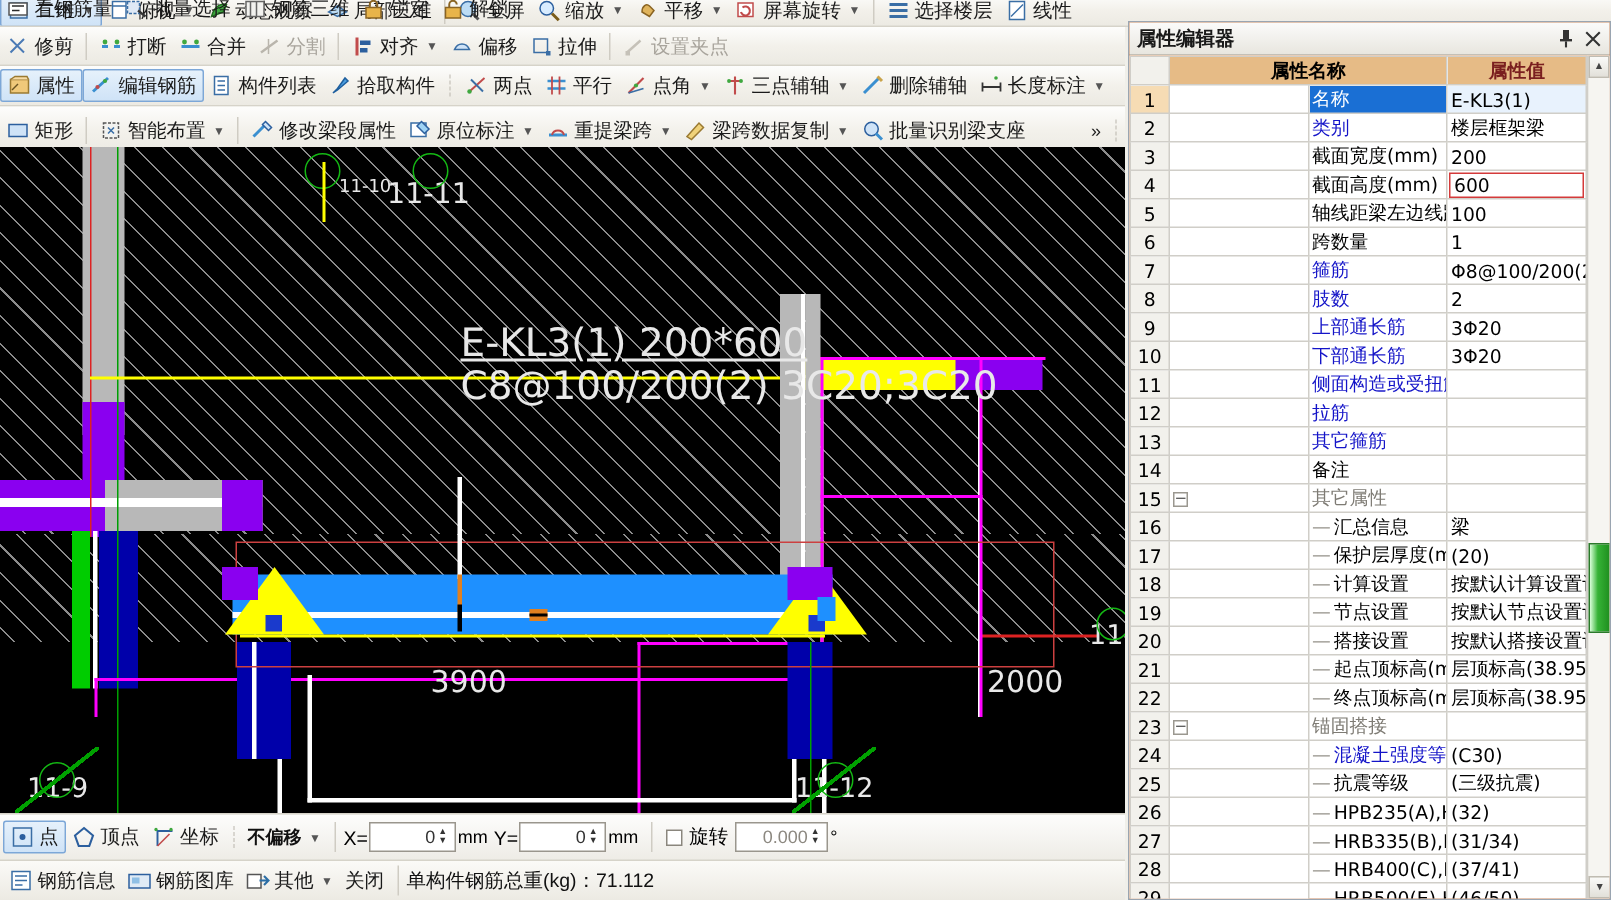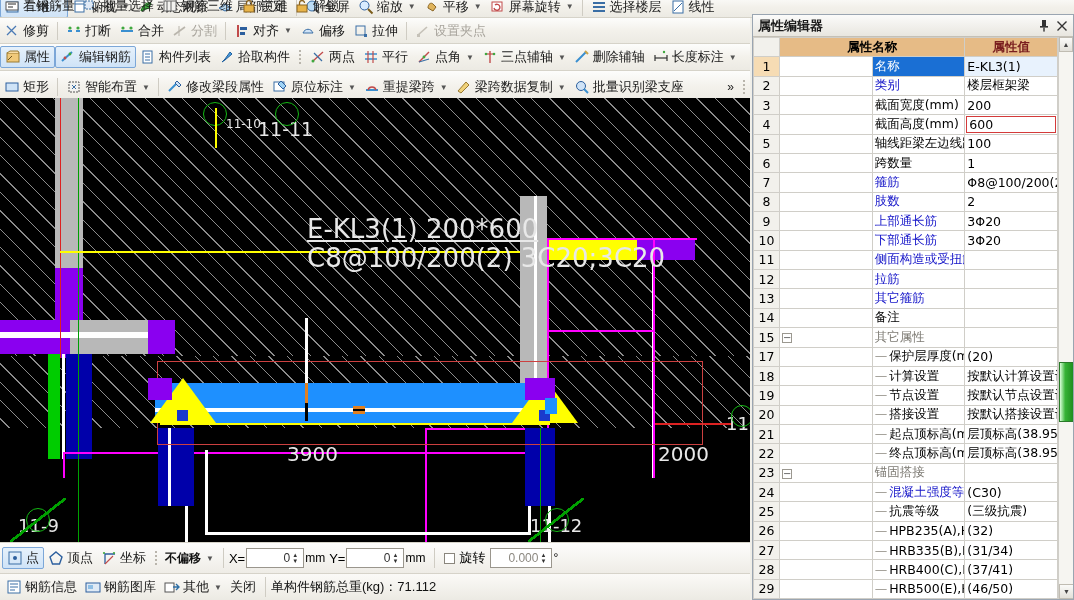--- a/index.html
+++ b/index.html
@@ -882,20 +882,26 @@
               <td class="c-name"><span class="">备注</span></td>
               <td class="c-val"><span></span></td>
             </tr>
             <tr class="">
               <td class="c-idx">15</td>
               <td class="c-ind"><span class="minus">−</span></td>
               <td class="c-name"><span class="grey">其它属性</span></td>
               <td class="c-val"><span></span></td>
             </tr>
             <tr class="">
+              <td class="c-idx">16</td>
+              <td class="c-ind"></td>
+              <td class="c-name"><span class="dash">—</span><span class="">汇总信息</span></td>
+              <td class="c-val"><span>梁</span></td>
+            </tr>
+            <tr class="">
               <td class="c-idx">17</td>
               <td class="c-ind"></td>
               <td class="c-name"><span class="dash">—</span><span class="">保护层厚度(mm)</span></td>
               <td class="c-val"><span>(20)</span></td>
             </tr>
             <tr class="">
               <td class="c-idx">18</td>
               <td class="c-ind"></td>
               <td class="c-name"><span class="dash">—</span><span class="">计算设置</span></td>
               <td class="c-val"><span>按默认计算设置计算</span></td>

